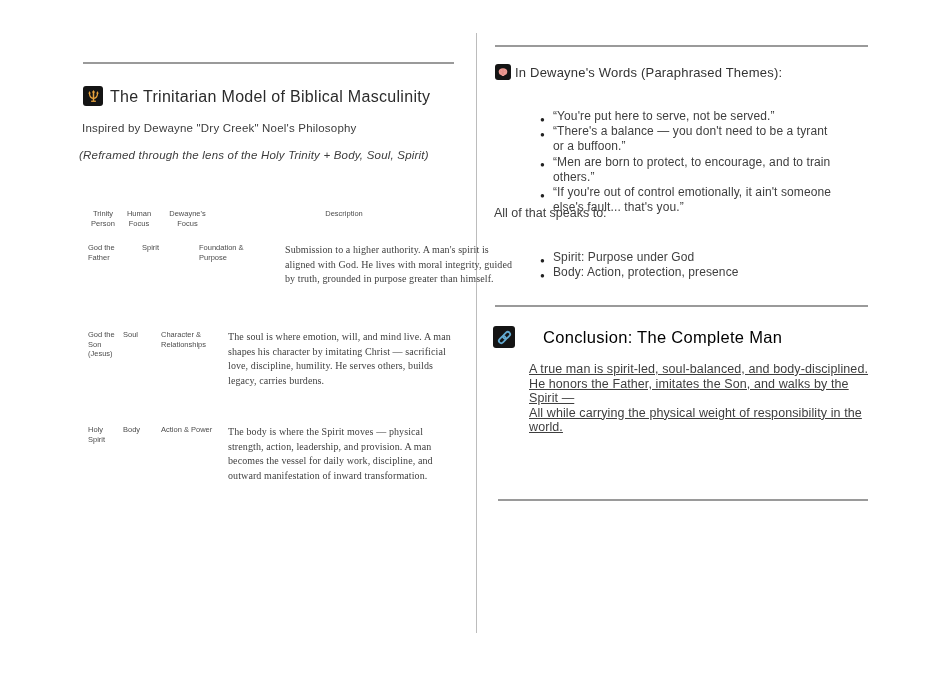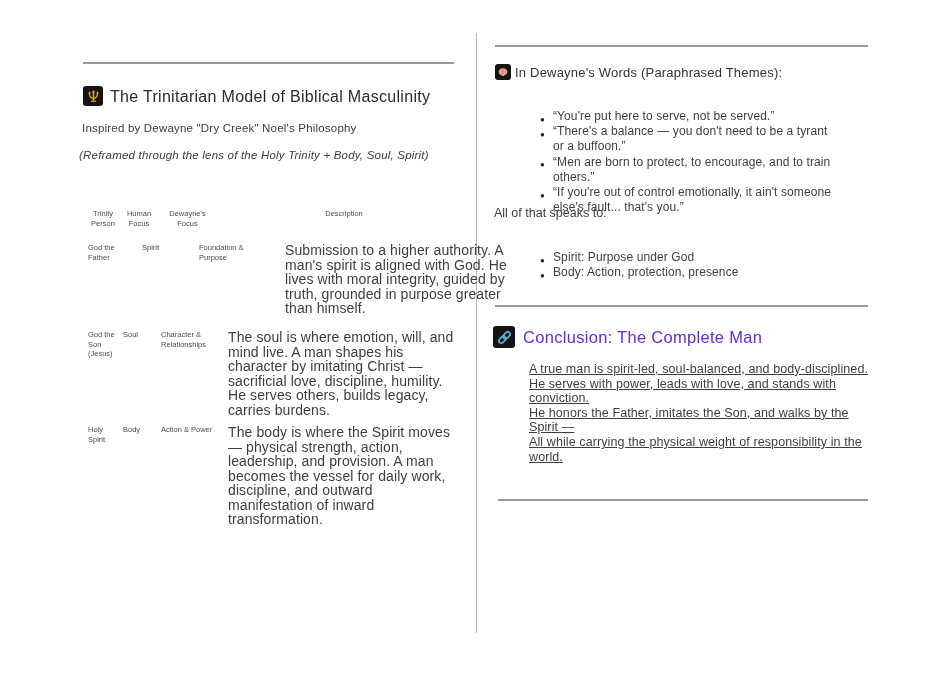--- a/index.html
+++ b/index.html
@@ -29,36 +29,36 @@
   .thead { top:197px;margin-top:12px; }
   .trow.r0 { top:243px;gap:19px; }
   .trow.r1 { top:330px; }
   .trow.r2 { top:425px; }
   .c1 { width:35px; padding-right:5px; }
   .c2 { width:38px; padding-right:6px; }
   .c3 { width:67px; padding-right:14px; }
   .c4 { width:232px; }
   .th { font-size:7.5px; line-height:9.5px; color:#4d4d4d; text-align:center; }
   .td-sm { font-size:7.5px; line-height:9.5px; color:#4d4d4d; text-align:left; }
-  .td-desc { font-size:14px; line-height:14.5px; color:#3e3e3e; letter-spacing:.1px; }
+  .td-desc { font-size:10px; line-height:14.5px; color:#3e3e3e; letter-spacing:.1px;font-family:Liberation Serif, serif; }
 
   
   .words-heading-row { position:absolute; left:495px; top:64px; display:flex; align-items:center; gap:4px; }
   .words-heading { font-size:13px; color:#333333; letter-spacing:.2px; white-space:nowrap; }
 
   ul.rlist { position:absolute; left:495px; list-style:none; width:340px;margin-top:16px; }
   ul.quotes { top:93px; }
   ul.speaks { top:234px; }
   ul.rlist li { position:relative; padding-left:58px; font-size:12px; line-height:15.2px; color:#3e3e3e; letter-spacing:.1px; }
   ul.rlist li::before { content:"●"; position:absolute; left:45px; top:2.5px; font-size:8px; color:#222; }
 
   .speaks-intro { position:absolute; left:494px; top:206px; font-size:12.5px; color:#3e3e3e; }
 
   .conclusion-row { position:absolute; left:493px; top:326px; display:flex; align-items:center; gap:8px; }
-  .conclusion-title { font-size:16.5px; color:#6d28d9; letter-spacing:.3px; white-space:nowrap; }
+  .conclusion-title { font-size:16.5px; color:#000000; letter-spacing:.3px; white-space:nowrap;margin-left:20px; }
 
   .conclusion-body { position:absolute; left:529px; top:362px; width:340px; font-size:12.5px; line-height:14.6px; color:#3e3e3e; letter-spacing:.1px;text-decoration:underline; }
 
   .hr-left-top   { left:83px;  top:62px;  width:371px; }
   .hr-right-top  { left:495px; top:45px;  width:373px; }
   .hr-right-mid  { left:495px; top:305px; width:373px; }
   .hr-right-bot  { left:498px; top:499px; width:370px; }
 </style>
 </head>
 <body>
@@ -152,20 +152,19 @@
           <rect x="2.2" y="8.6" width="11.2" height="6.8" rx="3.4"></rect>
           <rect x="10.6" y="8.6" width="11.2" height="6.8" rx="3.4"></rect>
         </g>
       </svg>
     </span>
     <span class="conclusion-title">Conclusion: The Complete Man</span>
   </div>
 
   <div class="conclusion-body">
     <div>A true man is spirit-led, soul-balanced, and body-disciplined.</div>
-    <div>He serves with power, leads with love, and stands with conviction.</div>
     <div>He honors the Father, imitates the Son, and walks by the Spirit —</div>
     <div>All while carrying the physical weight of responsibility in the world.</div>
   </div>
 
   <div class="hr hr-right-bot"></div>
 
 </div>
 
 </body></html>

